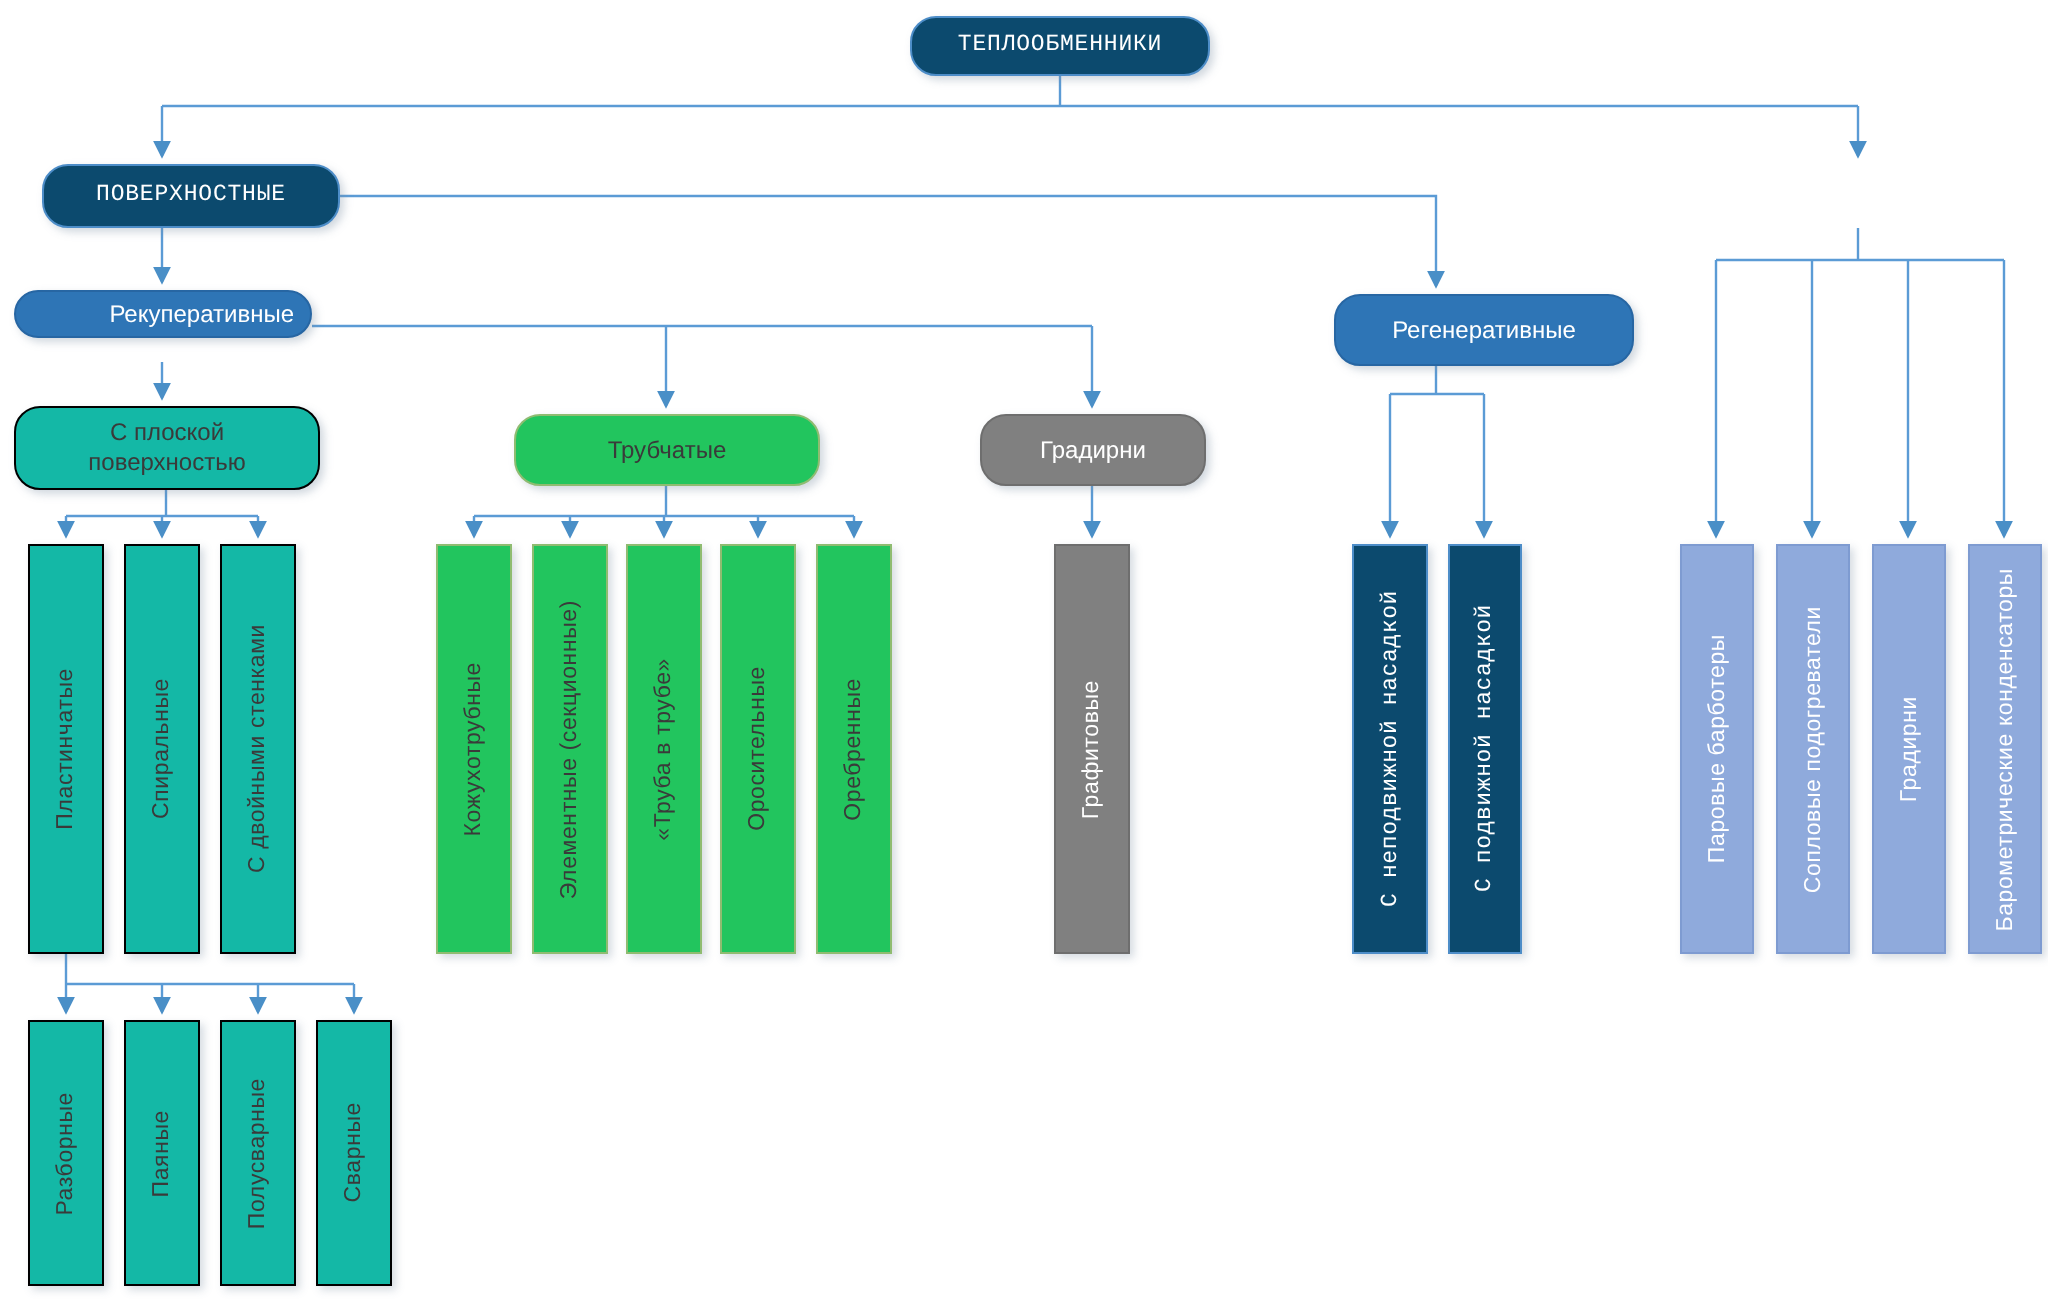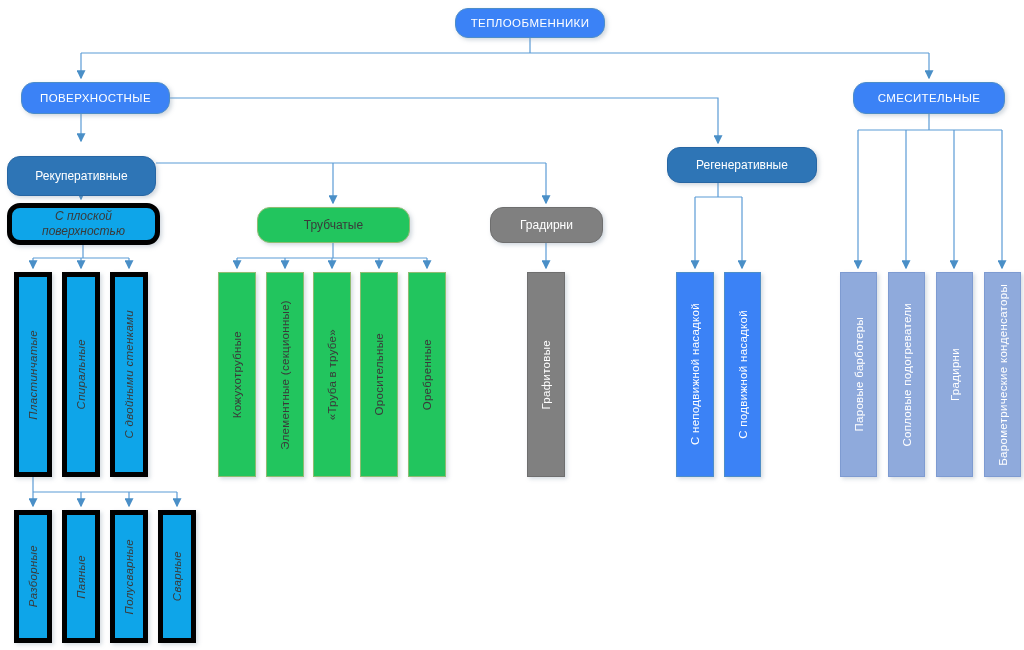--- a/index.html
+++ b/index.html
@@ -15,23 +15,23 @@
   }
   .bar{
     position:absolute;display:flex;align-items:center;justify-content:center;
     box-shadow:2px 2px 4px rgba(120,140,160,.30);box-sizing:border-box;
   }
   .vtext{
     writing-mode:vertical-rl;transform:rotate(180deg);white-space:nowrap;
     font-size:11.5px;letter-spacing:.3px;
   }
   .caps{font-size:11.5px;letter-spacing:.4px;}
-  .c-blue{background:#3b82f6;border:1px solid #4D8DC8;color:#ffffff;}
+  .c-blue{background:#0c4a6e;border:1px solid #4D8DC8;color:#ffffff;font-family:Liberation Mono, monospace;}
   .c-darkblue{background:#2E75B6;border:1px solid #2766A3;color:#ffffff;}
-  .c-orange{background:#0ea5e9;border:5px solid #000000;color:#3a3a3a;font-style:italic;}
+  .c-orange{background:#14b8a6;border:1px solid #000000;color:#3a3a3a;}
   .c-green{background:#22c55e;border:1px solid #8FBC71;color:#3a3a3a;}
   .c-gray{background:#808080;border:1px solid #6E6E6E;color:#ffffff;}
   .c-periwinkle{background:#8FAADC;border:1px solid #7E9BD1;color:#ffffff;}
 </style>
 </head>
 <body>
 
 <div id="canvas">
 
   <svg id="wires" viewBox="0 0 1024 650" xmlns="http://www.w3.org/2000/svg">
@@ -93,25 +93,22 @@
   </svg>
 
   <div class="box c-blue caps" style="left:455px;top:8px;width:150px;height:30px;">
       <span>ТЕПЛООБМЕННИКИ</span>
     </div>
 
   <div class="box c-blue caps" style="left:21px;top:82px;width:149px;height:32px;">
       <span>ПОВЕРХНОСТНЫЕ</span>
     </div>
 
-  <div class="box c-blue caps" style="left:853px;top:82px;width:152px;height:32px;">
-      <span>СМЕСИТЕЛЬНЫЕ</span>
-    </div>
 
-  <div class="box c-darkblue" style="left:7px;top:156px;width:149px;height:40px;">
+  <div class="box c-darkblue" style="left:7px;top:145px;width:149px;height:24px;justify-content:flex-end;">
       <span>Рекуперативные</span>
     </div>
 
   <div class="box c-darkblue" style="left:643px;top:147px;width:150px;height:36px;margin-left:24px;">
       <span>Регенеративные</span>
     </div>
 
   <div class="box c-orange" style="left:7px;top:203px;width:153px;height:42px;padding:2px 24px;">
       <span>С плоской поверхностью</span>
     </div>

